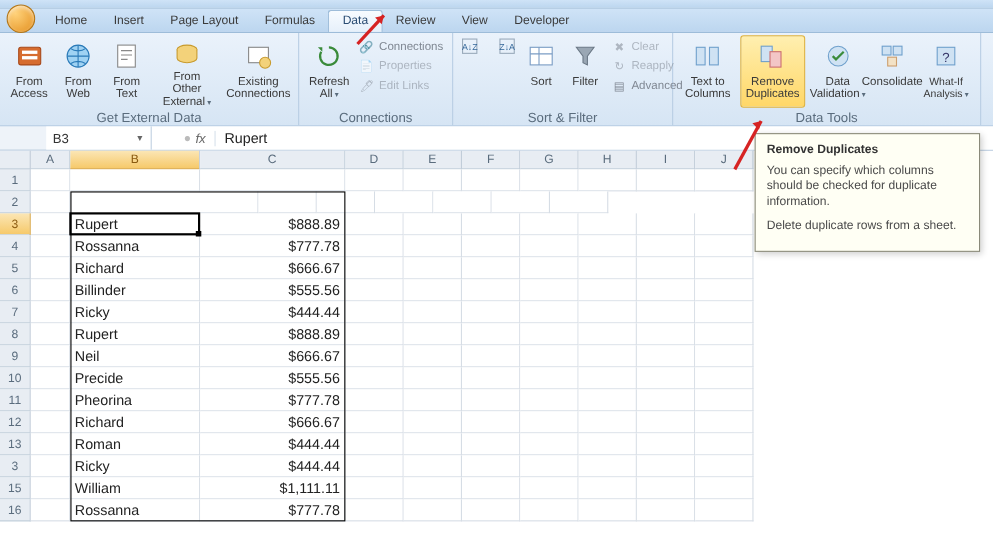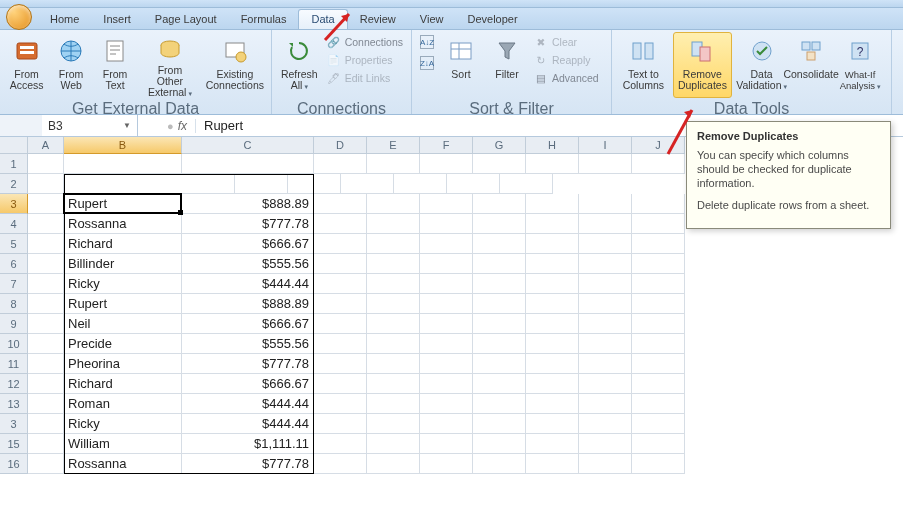--- a/index.html
+++ b/index.html
@@ -11,21 +11,21 @@
   
   .tabs { display: flex; align-items: flex-end; height: 22px; background: linear-gradient(#cfe3f7,#bcd6ef); padding-left: 38px; gap: 0; border-bottom: 1px solid #9dbcd9; position: relative; }
   .office-btn { position:absolute; left:6px; top:-4px; width:26px; height:26px; border-radius:50%; background: radial-gradient(circle at 30% 30%, #ffd27a,#e38f1e); border:1px solid #b37618; box-shadow: inset 0 2px 4px rgba(255,255,255,.6);}
   .tab { padding: 2px 12px 3px; height: 20px; display:flex; align-items:center; color:#3b3b3b; cursor:default; }
   .tab.active { background: linear-gradient(#f7fbff,#e6f0fa); border:1px solid #9dbcd9; border-bottom: none; border-radius: 3px 3px 0 0; color:#2b4d73; }
 
   
   .ribbon { height: 85px; background: linear-gradient(#eaf2fb,#d6e5f4); border-bottom:1px solid #9dbcd9; display:flex; }
   .group { border-right:1px solid #b8cee4; padding:2px 6px 0; display:flex; flex-direction:column; justify-content:space-between; }
   .group-body { display:flex; align-items:flex-start; gap:4px; flex:1; }
-  .group-label { text-align:center; font-size:16px; color:#5a6c7d; padding:2px 0 2px; }
+  .group-label { text-align:center; font-size:12px; color:#5a6c7d; padding:2px 0 2px; }
   .rbtn { display:flex; flex-direction:column; align-items:center; justify-content:flex-start; padding:2px 4px; min-width:40px; text-align:center; gap:2px; cursor:default; border:1px solid transparent; border-radius:3px; height:66px; }
   .rbtn.highlight { background: linear-gradient(#ffefb0,#ffd767); border-color:#e0b33e; }
   .rbtn .ico { width:32px; height:32px; display:flex; align-items:center; justify-content:center; }
   .rbtn .lbl { font-size:10.5px; line-height:11px; color:#3a3a3a; }
   .mini-list { display:flex; flex-direction:column; gap:2px; padding-top:2px; }
   .mini { display:flex; align-items:center; gap:4px; font-size:10.5px; color:#808893; padding:1px 2px; }
   .mini .mico { width:14px; height:14px; display:flex; align-items:center; justify-content:center; }
   .drop::after{content:"▾"; font-size:7px; margin-left:2px; color:#5a6c7d;}
 
   
@@ -166,21 +166,21 @@
             <span class="mico">🖊</span>
             <span>Edit Links</span>
           </div>
       </div>
     </div>
     <div class="group-label">Connections</div>
   </div>
 
   <div class="group" style="width:200px">
     <div class="group-body">
-      <div style="display:flex; flex-direction:column; gap:5px; padding-top:2px">
+      <div style="display:flex; flex-direction:row; gap:16px; padding-top:2px">
         <div class="mini">
             <span class="mico" style="border:1px solid #9ab; padding:1px 2px; font-size:8px; color:#369">A↓Z</span>
           </div>
         <div class="mini">
             <span class="mico" style="border:1px solid #9ab; padding:1px 2px; font-size:8px; color:#369">Z↓A</span>
           </div>
       </div>
       <div class="rbtn" style="min-width:36px">
         <span class="ico">
             <svg width="28" height="28">

